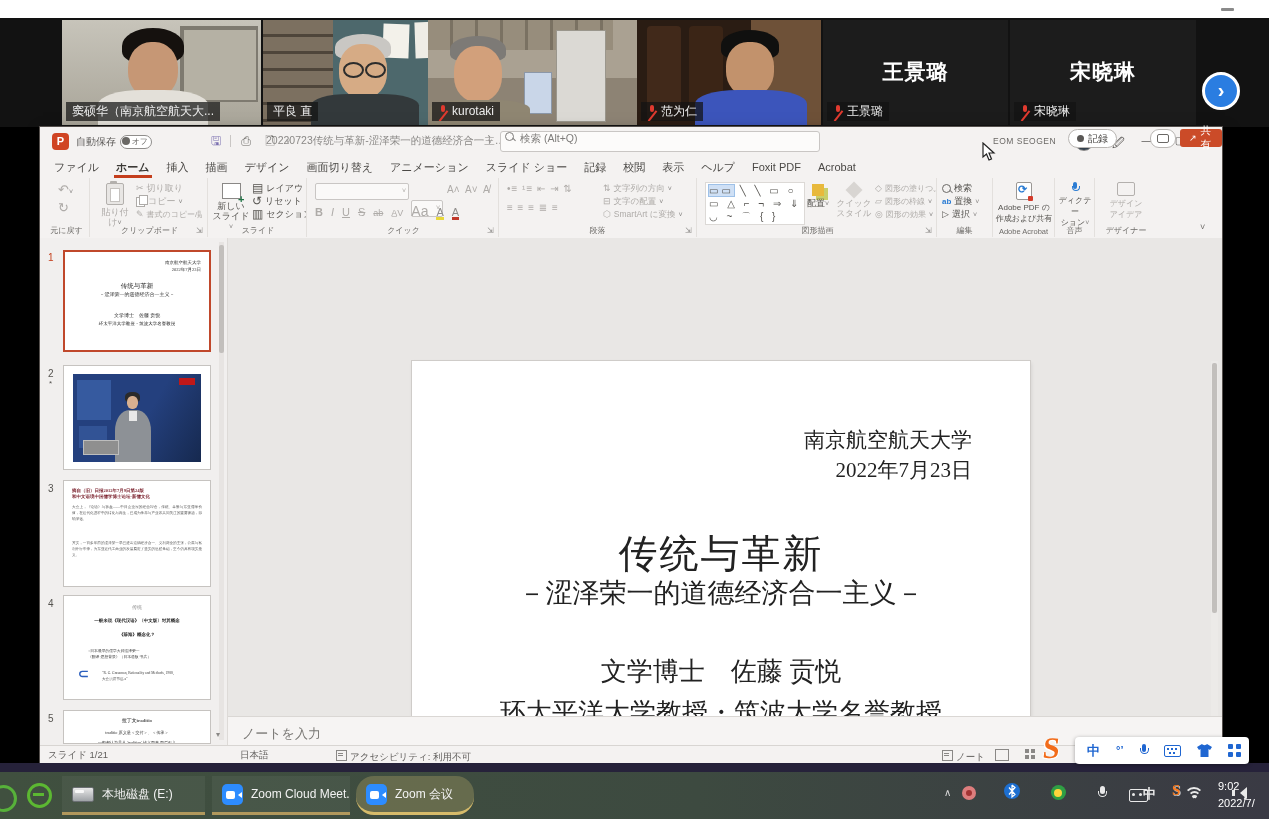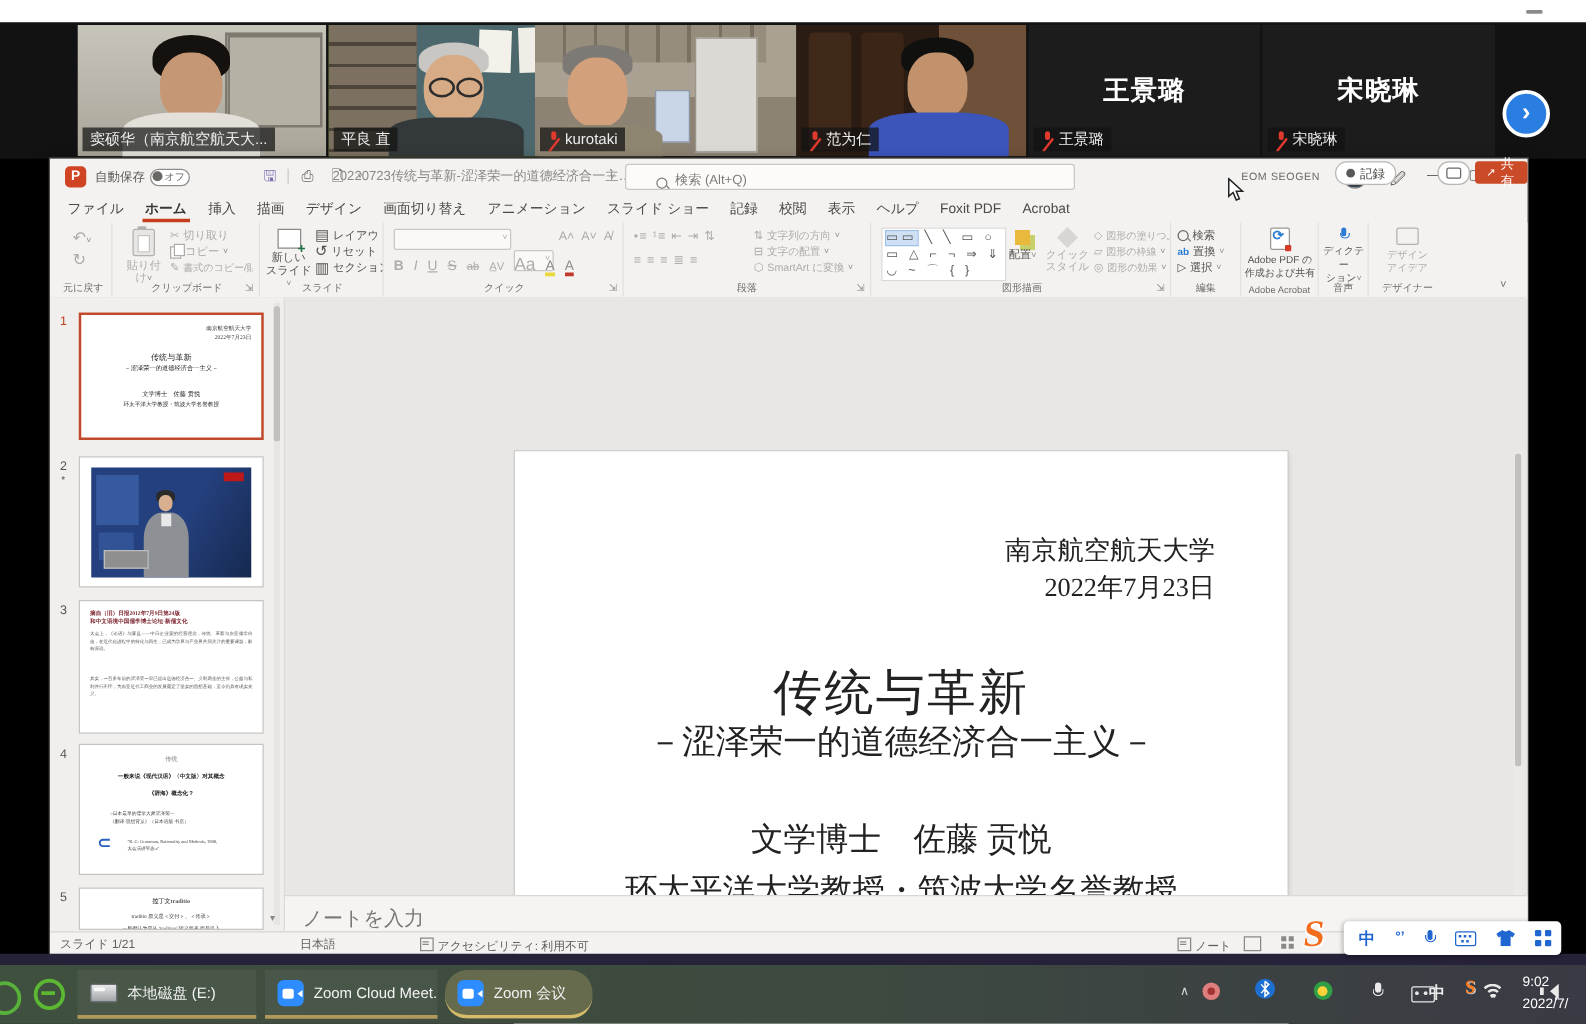--- a/index.html
+++ b/index.html
@@ -35,21 +35,21 @@
   #autosave{left:36px;top:8px;font-size:10px;color:#5c5a58;display:flex;align-items:center;gap:4px;}
   .toggle{width:30px;height:12px;border:1px solid #8f8d8b;border-radius:7px;background:#fff;position:relative;}
   .toggle i{position:absolute;left:1px;top:1px;width:8px;height:8px;border-radius:50%;background:#6a6865;}
   .toggle b{position:absolute;right:3px;top:0;font-size:8px;font-weight:400;color:#6a6865;line-height:11px;}
   .qat{top:6px;width:16px;height:16px;color:#5f5b8f;font-size:12px;text-align:center;line-height:16px;}
   .qat2{color:#6a6865;}
   #fname{left:226px;top:7px;font-size:10.5px;color:#8a8886;max-width:240px;white-space:nowrap;
          overflow:hidden;text-overflow:ellipsis;}
   .ddv{font-size:7px;color:#8a8886;}
   #searchbox{left:460px;top:4px;width:310px;height:19px;background:#fcfbfa;border:1px solid #c9c6c4;
-             border-radius:3px;display:flex;align-items:flex-end;gap:6px;padding:0 24px;color:#7e7c7a;font-size:10.5px;}
+             border-radius:3px;display:flex;align-items:flex-start;gap:6px;padding:0 4px;color:#7e7c7a;font-size:10.5px;}
   .i-search{width:7px;height:7px;border:1.4px solid #7e7c7a;border-radius:50%;position:relative;display:inline-block;}
   .i-search::after{content:"";position:absolute;left:6px;top:6px;width:4px;height:1.4px;background:#7e7c7a;transform:rotate(45deg);}
   #tb-user{left:953px;top:9px;font-size:8.5px;letter-spacing:.5px;color:#6a6865;}
   #tb-avatar{left:1034px;top:4px;width:18px;height:18px;border-radius:50%;
              background:radial-gradient(circle at 50% 35%,#cfd6dd 0 35%,#34414d 36% 100%);border:1px solid #888;}
   #tb-pen{left:1072px;top:7px;font-size:12px;color:#5c5a58;transform:rotate(0deg);}
   .winbtn{top:0px;width:26px;height:26px;text-align:center;line-height:26px;color:#5c5a58;font-size:11px;}
 
   
   #tabrow{left:0;top:28px;width:100%;height:23px;display:flex;align-items:center;gap:17px;
@@ -97,21 +97,21 @@
   #tscroll .tpiece{position:absolute;left:0;width:5px;background:#c2bfbc;border-radius:2px;}
 
   #editor-slide{left:372px;top:123px;width:618px;height:462px;background:#fff;
                 box-shadow:0 0 0 1px #cfccc9,1px 2px 4px rgba(0,0,0,.12);
                 font-family:"Liberation Serif",serif;color:#222;}
   #vscroll{left:1171px;top:123px;width:7px;height:420px;background:#eceae8;}
   #vscroll .vthumb{position:absolute;left:1px;top:2px;width:5px;height:250px;background:#c2bfbc;border-radius:2px;}
   .navgl{position:absolute;left:1167px;font-size:8px;color:#8a8886;width:14px;text-align:center;}
 
   #notespane{left:188px;top:478px;width:994px;height:29px;background:#f6f4f3;border-top:1px solid #dad7d4;box-sizing:border-box;}
-  #notespane span{position:absolute;left:14px;top:8px;font-size:16px;color:#7a7875;}
+  #notespane span{position:absolute;left:14px;top:8px;font-size:13px;color:#7a7875;}
 
   
   #statusbar{left:0;top:618px;width:100%;height:18px;background:#f4f2f1;border-top:1px solid #d8d5d2;
              box-sizing:border-box;font-size:9.5px;color:#605e5c;}
   .sb{position:absolute;top:3px;}
   .g-note{display:inline-block;width:9px;height:9px;border:1px solid #8a8886;position:relative;top:1px;margin-right:3px;}
   .g-note::after{content:"";position:absolute;left:1px;top:2px;width:5px;height:1px;background:#8a8886;box-shadow:0 2px 0 #8a8886;}
   .vicon{position:absolute;top:3px;width:12px;height:10px;border:1px solid #8a8886;}
   .vicon.grid{border:none;}
   .vicon.grid::after{content:"";position:absolute;left:0;top:0;width:4px;height:4px;background:#8a8886;

